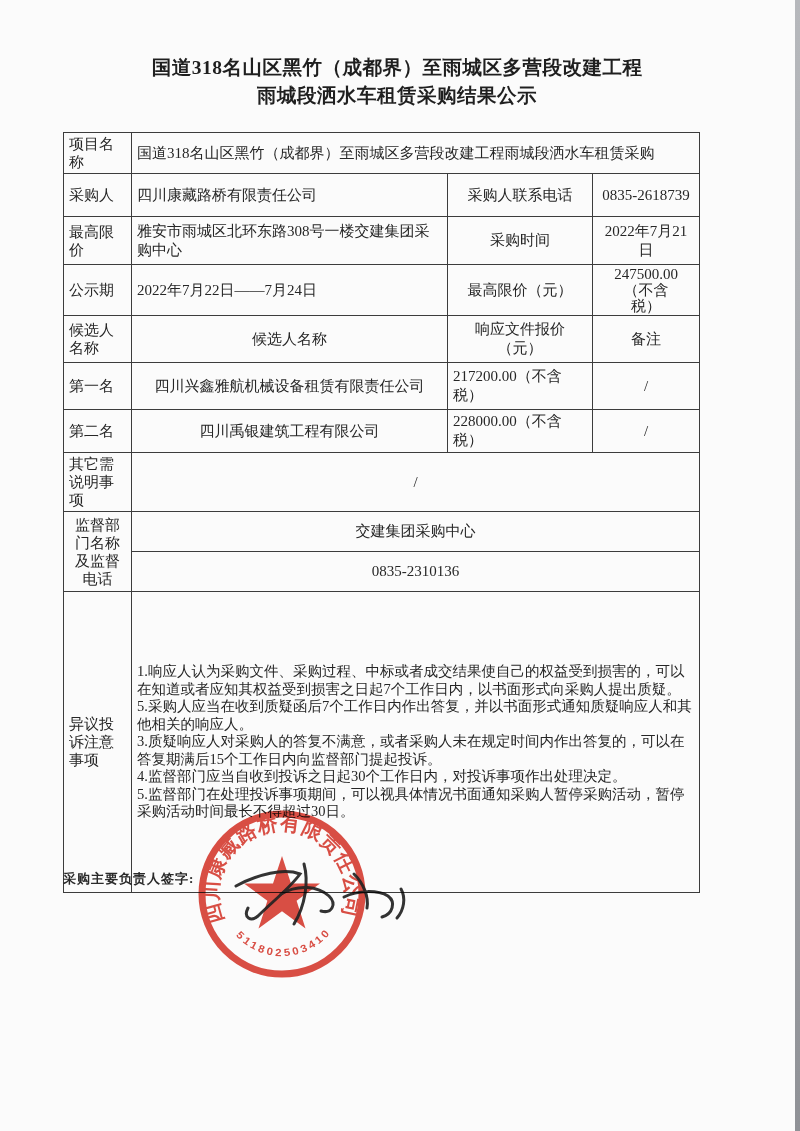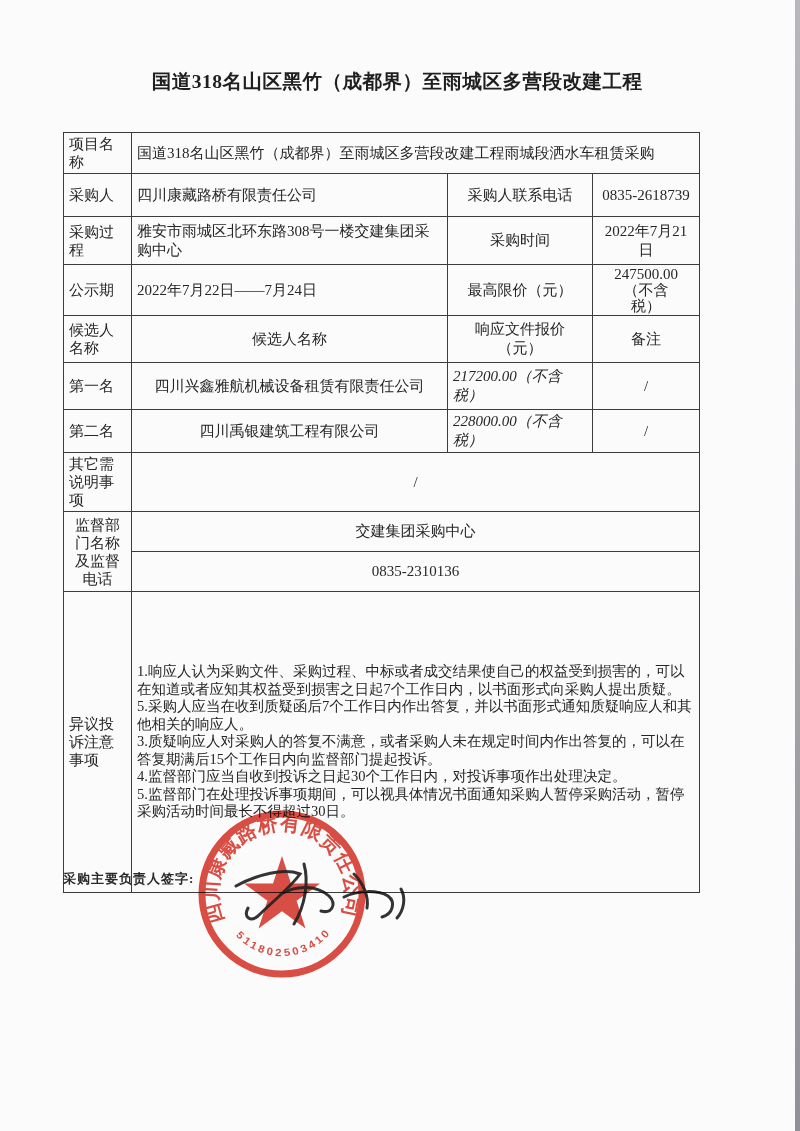--- a/index.html
+++ b/index.html
@@ -10,21 +10,21 @@
     background:#fbfbfb;
     overflow:hidden;
     font-family:"Liberation Serif","DejaVu Serif",serif;
     color:#262626;
   }
   .scan-edge{
     position:absolute;top:0;right:0;width:5px;height:100%;
     background:linear-gradient(to bottom,#b6b8bc 0%,#a3a5a9 55%,#8f9196 100%);
   }
   .doc-title{
-    position:absolute;top:68px;left:0;width:794px;
+    position:absolute;top:54px;left:0;width:794px;
     text-align:center;
     font-size:19.5px;font-weight:bold;line-height:28px;
     letter-spacing:.5px;color:#1f1f1f;
   }
   table.doc{
     position:absolute;left:63px;top:132px;
     width:636px;
     border-collapse:collapse;
     table-layout:fixed;
     font-size:15px;color:#262626;
@@ -32,21 +32,21 @@
   table.doc td{
     border:1.7px solid #3c3c3c;
     padding:2px 5px;
     vertical-align:middle;
     overflow:hidden;
   }
   td.lbl{ text-align:left; padding-left:4px; line-height:18px;margin-left:20px;}
   td.lbl-c{ text-align:center; padding-left:2px;padding-right:2px; line-height:18px;}
   td.val{ text-align:left; padding-left:7px; line-height:19px;}
   td.cen{ text-align:center; line-height:19px;}
-  td.quote{ text-align:left; padding-left:5px;font-style:italic;}
+  td.quote{ text-align:left; padding-left:5px;}
   td.notice{
     vertical-align:middle; padding:6px 7px 6px 8px;
   }
   td.notice p{
     margin:0; font-size:14.5px; line-height:17.5px; text-align:left;
   }
   .sig-label{
     position:absolute;left:63px;top:870px;
     font-size:13px;font-weight:bold;letter-spacing:1px;color:#2a2a2a;
   }
@@ -56,20 +56,21 @@
   }
   .stamp-wrap svg{display:block;width:100%;height:100%;}
 </style>
 </head>
 <body>
 
 <div class="page">
 
   <div class="doc-title">
     <div>国道318名山区黑竹（成都界）至雨城区多营段改建工程</div>
+    <div>雨城段洒水车租赁采购结果公示</div>
   </div>
 
   <table class="doc">
     <colgroup>
       <col style="width:68px">
         <col style="width:316px">
         <col style="width:145px">
         <col style="width:107px">
     </colgroup>
     <tbody>
@@ -77,21 +78,21 @@
       <td class="lbl">项目名称</td>
       <td class="val" colspan="3">国道318名山区黑竹（成都界）至雨城区多营段改建工程雨城段洒水车租赁采购</td>
     </tr>
     <tr style="height:43px">
       <td class="lbl">采购人</td>
       <td class="val">四川康藏路桥有限责任公司</td>
       <td class="cen">采购人联系电话</td>
       <td class="cen">0835-2618739</td>
     </tr>
     <tr style="height:48px">
-      <td class="lbl">采购过程</td>
+      <td class="lbl">最高限价</td>
       <td class="val">雅安市雨城区北环东路308号一楼交建集团采购中心</td>
       <td class="cen">采购时间</td>
       <td class="cen">2022年7月21日</td>
     </tr>
     <tr style="height:35px">
       <td class="lbl">公示期</td>
       <td class="val">2022年7月22日——7月24日</td>
       <td class="cen">最高限价（元）</td>
       <td class="cen" style="line-height:16px;padding:1px 18px">247500.00（不含税）</td>
     </tr>

